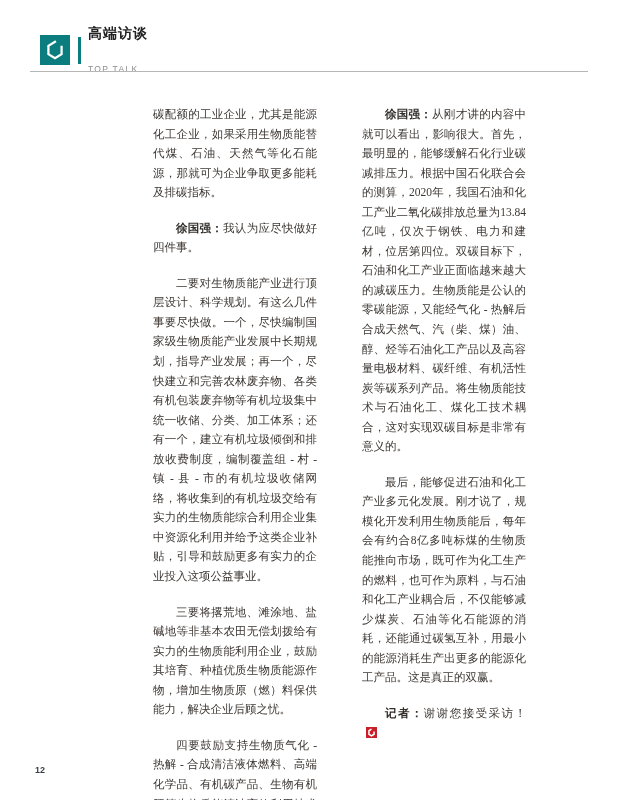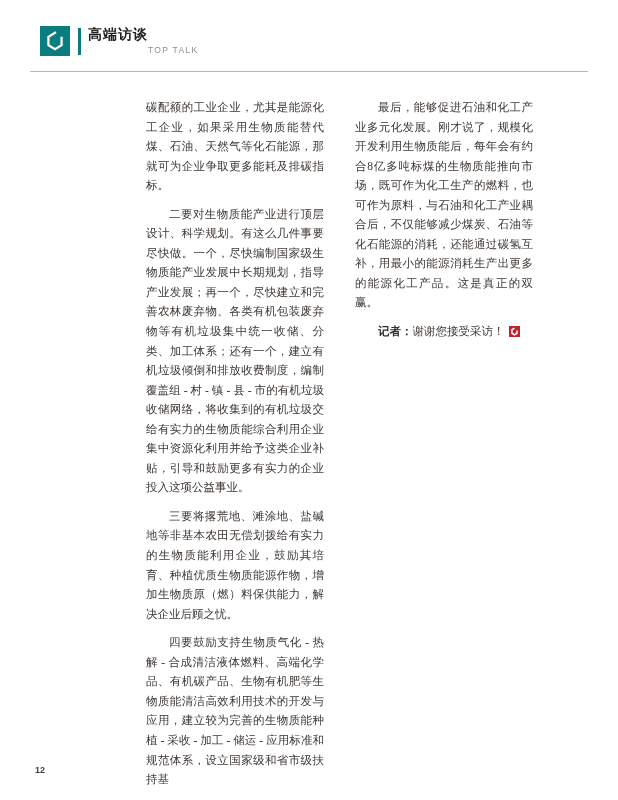--- a/index.html
+++ b/index.html
@@ -18,47 +18,47 @@
     width:30px; height:30px;
     background:#0c7d7e;
     display:flex; align-items:center; justify-content:center;
   }
   .logo svg { display:block; }
   .sep {
     width:3px; height:27px;
     background:#0c7d7e;
     margin-left:8px; margin-right:7px;
   }
-  .titles { display:flex; flex-direction:row; }
+  .titles { display:flex; flex-direction:column;gap:16px; }
   .cn {
     font-family:"Liberation Sans","DejaVu Sans",sans-serif;
     font-weight:bold; font-size:14px; color:#222;
     letter-spacing:1px; line-height:15px;
   }
   .en {
     font-family:"Liberation Sans","DejaVu Sans",sans-serif;
     font-size:8.5px; color:#8d8d8d;
-    letter-spacing:1.3px; margin-top:19px; line-height:9px;
+    letter-spacing:1.3px; margin-top:8px; line-height:9px;
   }
   .divider {
     position:absolute; top:71px; left:30px; width:558px;
     border-top:1px solid #b6b6b6; height:0;
   }
   .columns {
     position:absolute; top:89px; left:137px;
     display:flex; gap:13px;
   }
   .col {
     width:196px;
     font-size:11.5px;
     line-height:19.55px;
     color:#3d3733;
     text-align:justify;
   }
-  .para { margin:9px; text-indent:2em; }
+  .para { margin:16px; text-indent:2em; }
   .para.no-indent { text-indent:0; }
   .para b {
     font-weight:bold;
     color:#332e2a;
   }
   .end-mark {
     display:inline-flex; align-items:center; justify-content:center;
     width:11px; height:11px;
     background:#c8202a;
     vertical-align:-1px;
@@ -84,25 +84,27 @@
     <span class="cn">高端访谈</span>
     <span class="en">TOP TALK</span>
   </div>
 </div>
 
 <div class="divider"></div>
 
 <div class="columns">
   <div class="col">
       <p class="para no-indent">碳配额的工业企业，尤其是能源化工企业，如果采用生物质能替代煤、石油、天然气等化石能源，那就可为企业争取更多能耗及排碳指标。</p>
+      <p class="para"><b>徐国强：</b>我认为应尽快做好四件事。</p>
       <p class="para">二要对生物质能产业进行顶层设计、科学规划。有这么几件事要尽快做。一个，尽快编制国家级生物质能产业发展中长期规划，指导产业发展；再一个，尽快建立和完善农林废弃物、各类有机包装废弃物等有机垃圾集中统一收储、分类、加工体系；还有一个，建立有机垃圾倾倒和排放收费制度，编制覆盖组 - 村 - 镇 - 县 - 市的有机垃圾收储网络，将收集到的有机垃圾交给有实力的生物质能综合利用企业集中资源化利用并给予这类企业补贴，引导和鼓励更多有实力的企业投入这项公益事业。</p>
       <p class="para">三要将撂荒地、滩涂地、盐碱地等非基本农田无偿划拨给有实力的生物质能利用企业，鼓励其培育、种植优质生物质能源作物，增加生物质原（燃）料保供能力，解决企业后顾之忧。</p>
       <p class="para">四要鼓励支持生物质气化 - 热解 - 合成清洁液体燃料、高端化学品、有机碳产品、生物有机肥等生物质能清洁高效利用技术的开发与应用，建立较为完善的生物质能种植 - 采收 - 加工 - 储运 - 应用标准和规范体系，设立国家级和省市级扶持基</p>
     </div>
   <div class="col">
+      <p class="para"><b>徐国强：</b>从刚才讲的内容中就可以看出，影响很大。首先，最明显的，能够缓解石化行业碳减排压力。根据中国石化联合会的测算，2020年，我国石油和化工产业二氧化碳排放总量为13.84亿吨，仅次于钢铁、电力和建材，位居第四位。双碳目标下，石油和化工产业正面临越来越大的减碳压力。生物质能是公认的零碳能源，又能经气化 - 热解后合成天然气、汽（柴、煤）油、醇、烃等石油化工产品以及高容量电极材料、碳纤维、有机活性炭等碳系列产品。将生物质能技术与石油化工、煤化工技术耦合，这对实现双碳目标是非常有意义的。</p>
       <p class="para">最后，能够促进石油和化工产业多元化发展。刚才说了，规模化开发利用生物质能后，每年会有约合8亿多吨标煤的生物质能推向市场，既可作为化工生产的燃料，也可作为原料，与石油和化工产业耦合后，不仅能够减少煤炭、石油等化石能源的消耗，还能通过碳氢互补，用最小的能源消耗生产出更多的能源化工产品。这是真正的双赢。</p>
       <p class="para"><b>记者：</b>谢谢您接受采访！<span class="end-mark">
           <svg width="9" height="9" viewBox="0 0 30 30">
             <polyline points="15,4 6.5,9.2 6.5,20.8 15,26 23.5,20.8 23.5,12" fill="none" stroke="#ffffff" stroke-width="5"></polyline>
           </svg>
         </span></p>
     </div>
 </div>
 
 <div class="page-num">12</div>

